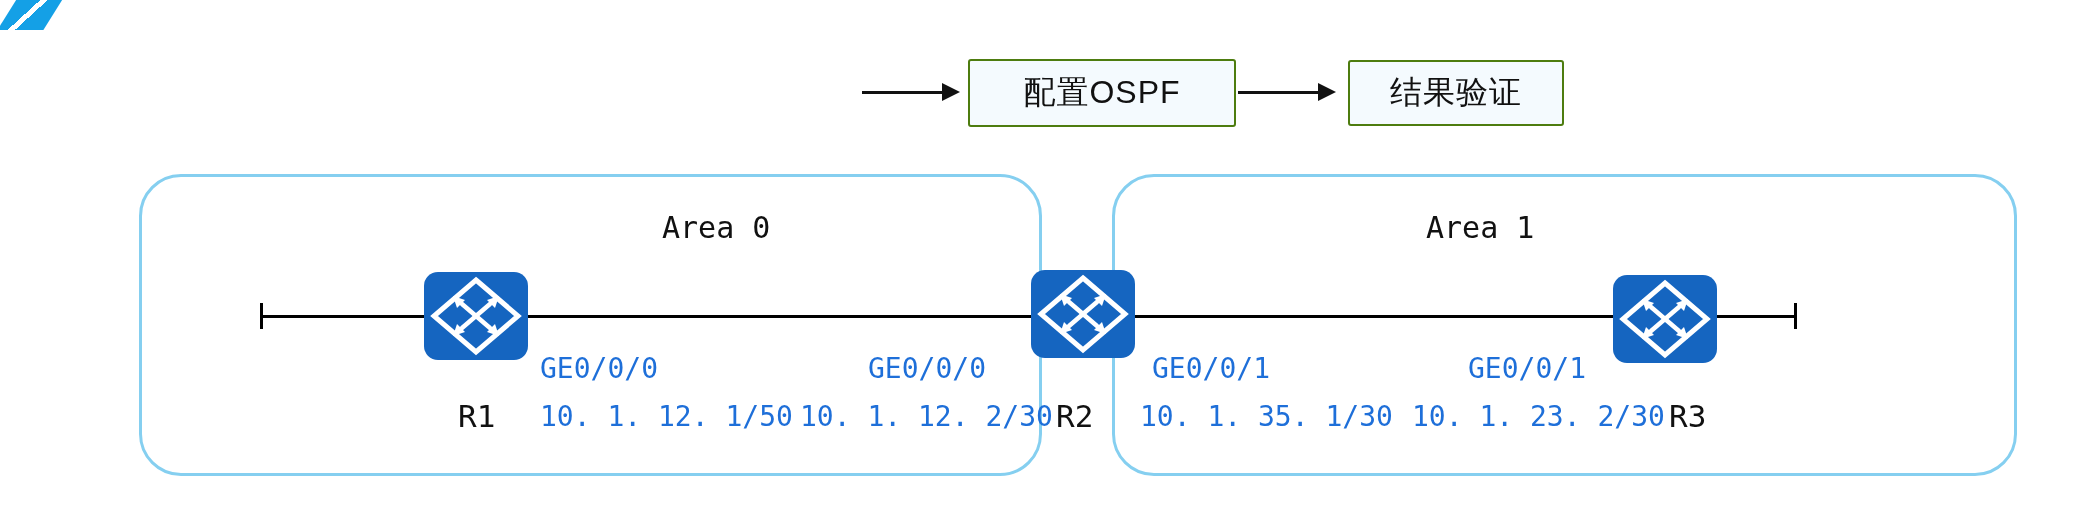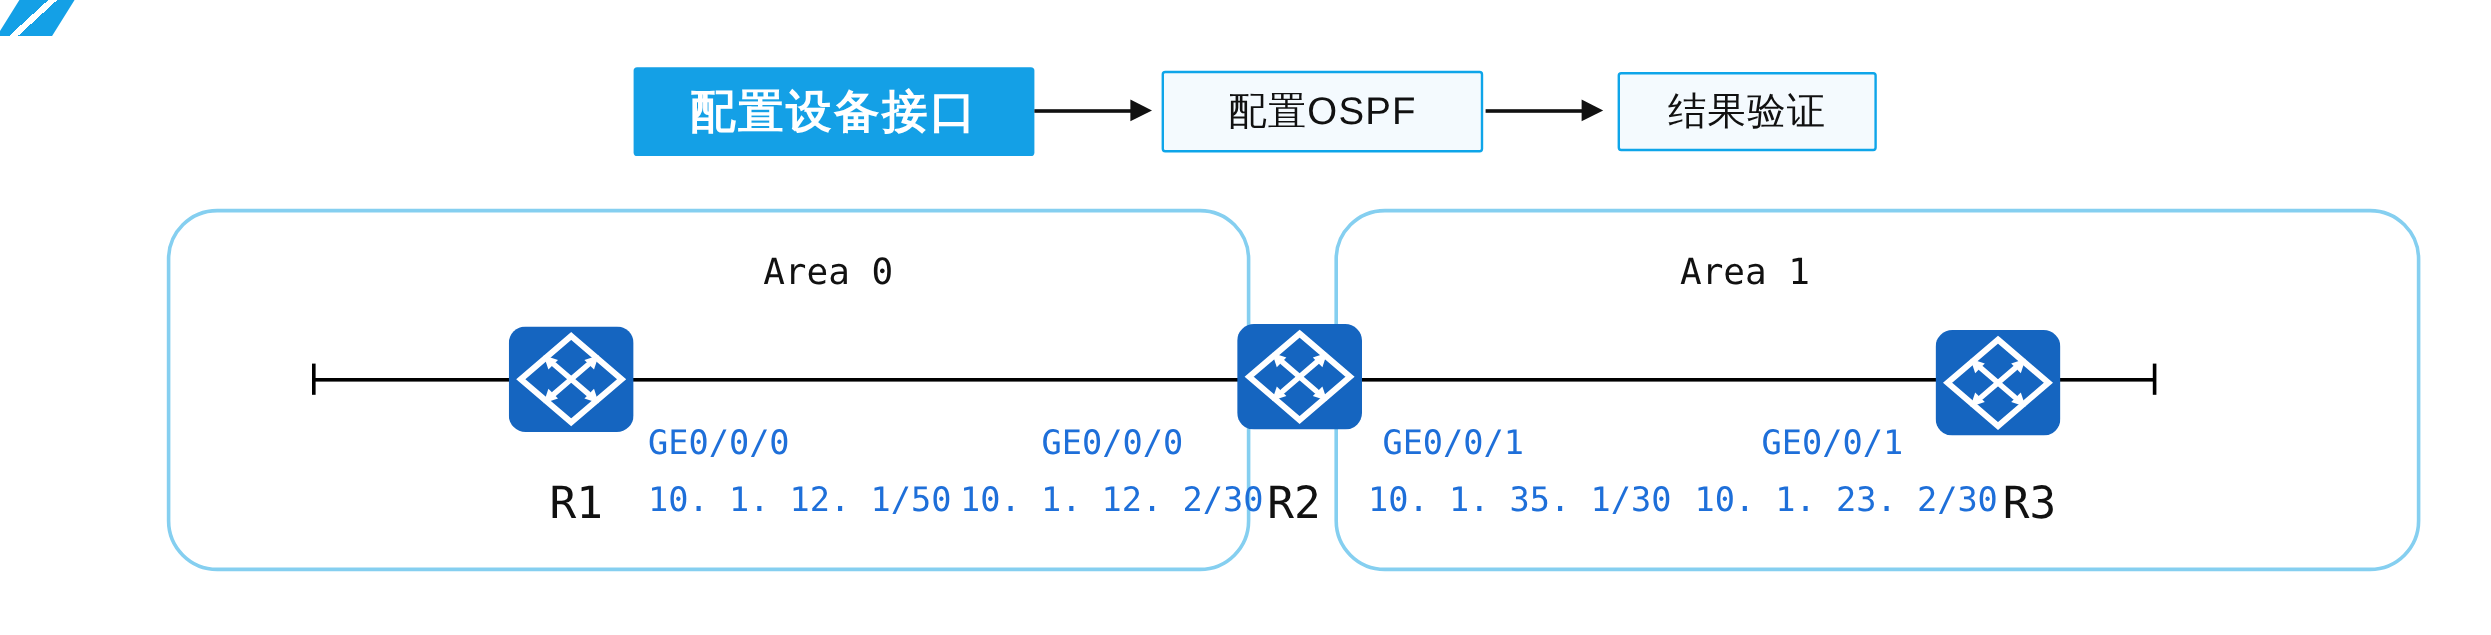--- a/index.html
+++ b/index.html
@@ -20,21 +20,21 @@
   .step{
     position:absolute;display:flex;align-items:center;justify-content:center;
     box-sizing:border-box;white-space:nowrap;
   }
   .step-active{
     left:528px;top:56px;width:334px;height:74px;
     background:#14A0E6;color:#ffffff;font-size:38px;font-weight:bold;
     letter-spacing:2px;border-radius:3px;
   }
   .step-plain{
-    background:#F4FAFE;border:2px solid #0ea5e9;border-radius:3px;
+    background:#F4FAFE;border:2px solid #4d7c0f;border-radius:3px;
     color:#111111;font-size:32px;letter-spacing:1px;
   }
   .step-2{left:968px;top:59px;width:268px;height:68px;}
   .step-3{left:1348px;top:60px;width:216px;height:66px;}
   .flow-line{position:absolute;height:3px;background:#111111;}
   .fl-1{left:862px;top:91px;width:82px;}
   .fl-2{left:1238px;top:91px;width:82px;}
   .flow-head{
     position:absolute;width:0;height:0;
     border-left:18px solid #111111;border-top:9px solid transparent;border-bottom:9px solid transparent;
@@ -43,42 +43,42 @@
   .fh-2{left:1318px;top:83px;}
   
   .area{
     position:absolute;box-sizing:border-box;
     border:3px solid #85CFF0;border-radius:42px;background:transparent;
   }
   .area-0{left:139px;top:174px;width:903px;height:302px;}
   .area-1{left:1112px;top:174px;width:905px;height:302px;}
   .area-label{
     position:absolute;top:210px;color:#111111;
-    font-family:"DejaVu Sans Mono", monospace;font-size:30px;white-space:nowrap;
+    font-family:"DejaVu Sans Mono", monospace;font-size:30px;white-space:nowrap;margin-left:26px;
   }
   .al-0{left:636px;}
   .al-1{left:1400px;}
   
   .main-line{position:absolute;left:262px;top:315px;width:1534px;height:3px;background:#000000;}
   .tick{position:absolute;width:3px;height:26px;background:#000000;top:303px;}
   .tick-left{left:260px;}
   .tick-right{left:1794px;}
   
   .router{position:absolute;width:104px;height:88px;}
   .router-r1{left:424px;top:272px;}
   .router-r2{left:1031px;top:270px;}
   .router-r3{left:1613px;top:275px;}
   
   .blue-label{
     position:absolute;color:#1E6FD9;white-space:nowrap;
     font-family:"DejaVu Sans Mono", monospace;font-size:28px;line-height:1.2;
   }
   .name-label{
     position:absolute;color:#111111;white-space:nowrap;
-    font-family:"DejaVu Sans Mono", monospace;font-size:37px;line-height:1.2;top:398px;
+    font-family:"DejaVu Sans Mono", monospace;font-size:31px;line-height:1.2;top:398px;
   }
   .lo-1{left:14px;top:302px;}
   .lo-3{left:1804px;top:302px;}
   .ge-r1{left:540px;top:352px;}
   .ge-r2l{left:868px;top:352px;}
   .ge-r2r{left:1152px;top:352px;}
   .ge-r3{left:1468px;top:352px;}
   .ip-r1{left:540px;top:400px;}
   .ip-r2l{left:800px;top:400px;}
   .ip-r2r{left:1140px;top:400px;}
@@ -87,21 +87,20 @@
   .name-r2{left:1056px;}
   .name-r3{left:1669px;}
 </style>
 </head>
 <body>
 
 <div class="canvas">
 
   <div class="logo"></div>
 
-  <div class="step step-active">配置设备接口</div>
   <div class="flow-line fl-1"></div>
   <div class="flow-head fh-1"></div>
   <div class="step step-plain step-2">配置OSPF</div>
   <div class="flow-line fl-2"></div>
   <div class="flow-head fh-2"></div>
   <div class="step step-plain step-3">结果验证</div>
 
   <div class="area area-0"></div>
   <div class="area area-1"></div>
   <div class="area-label al-0">Area 0</div>

